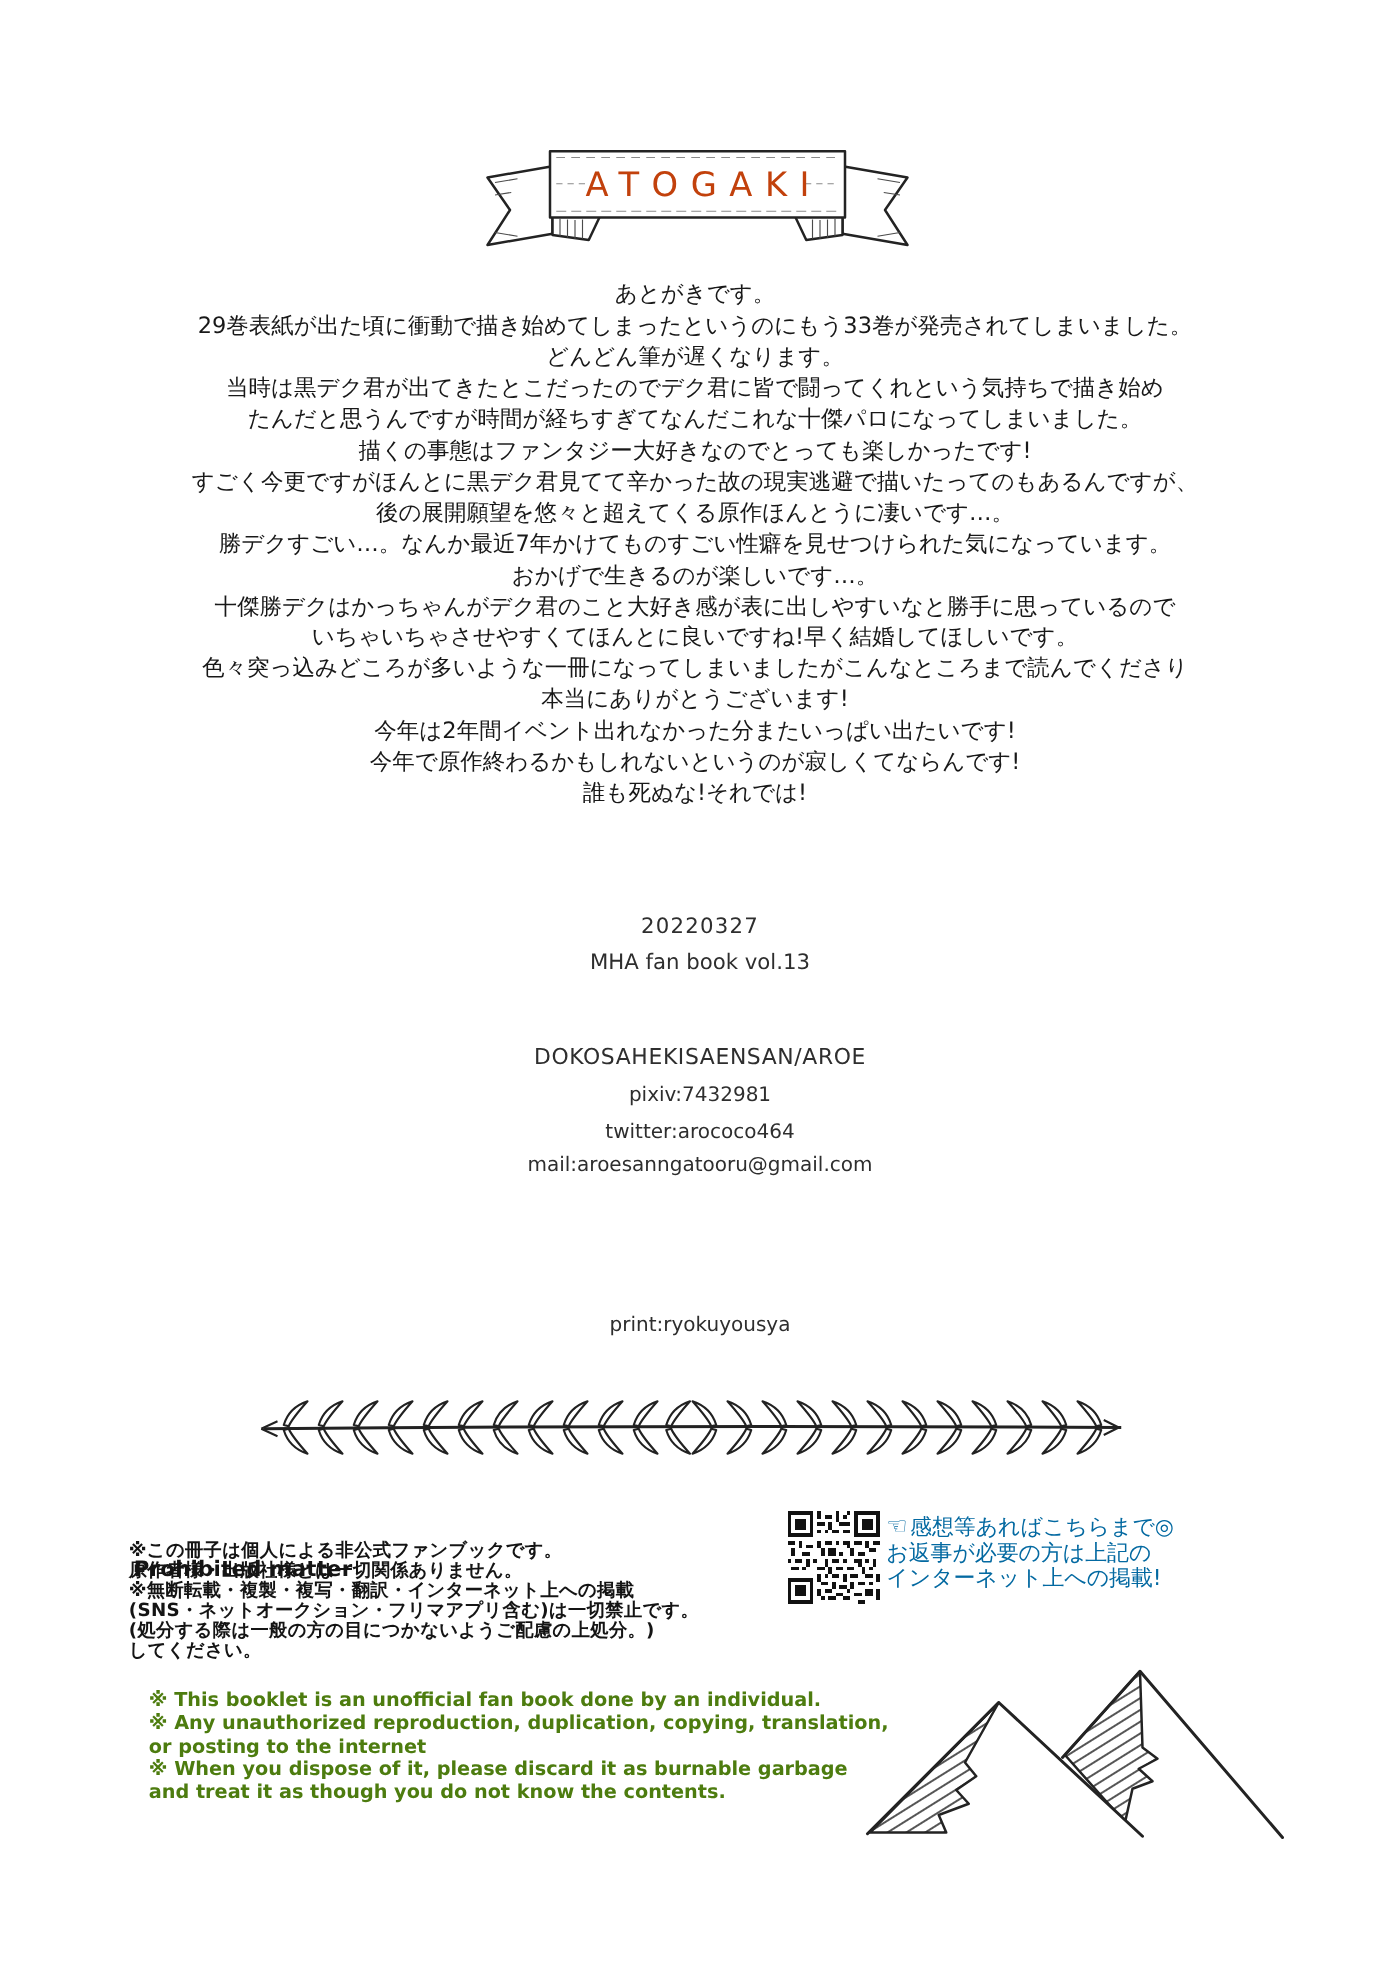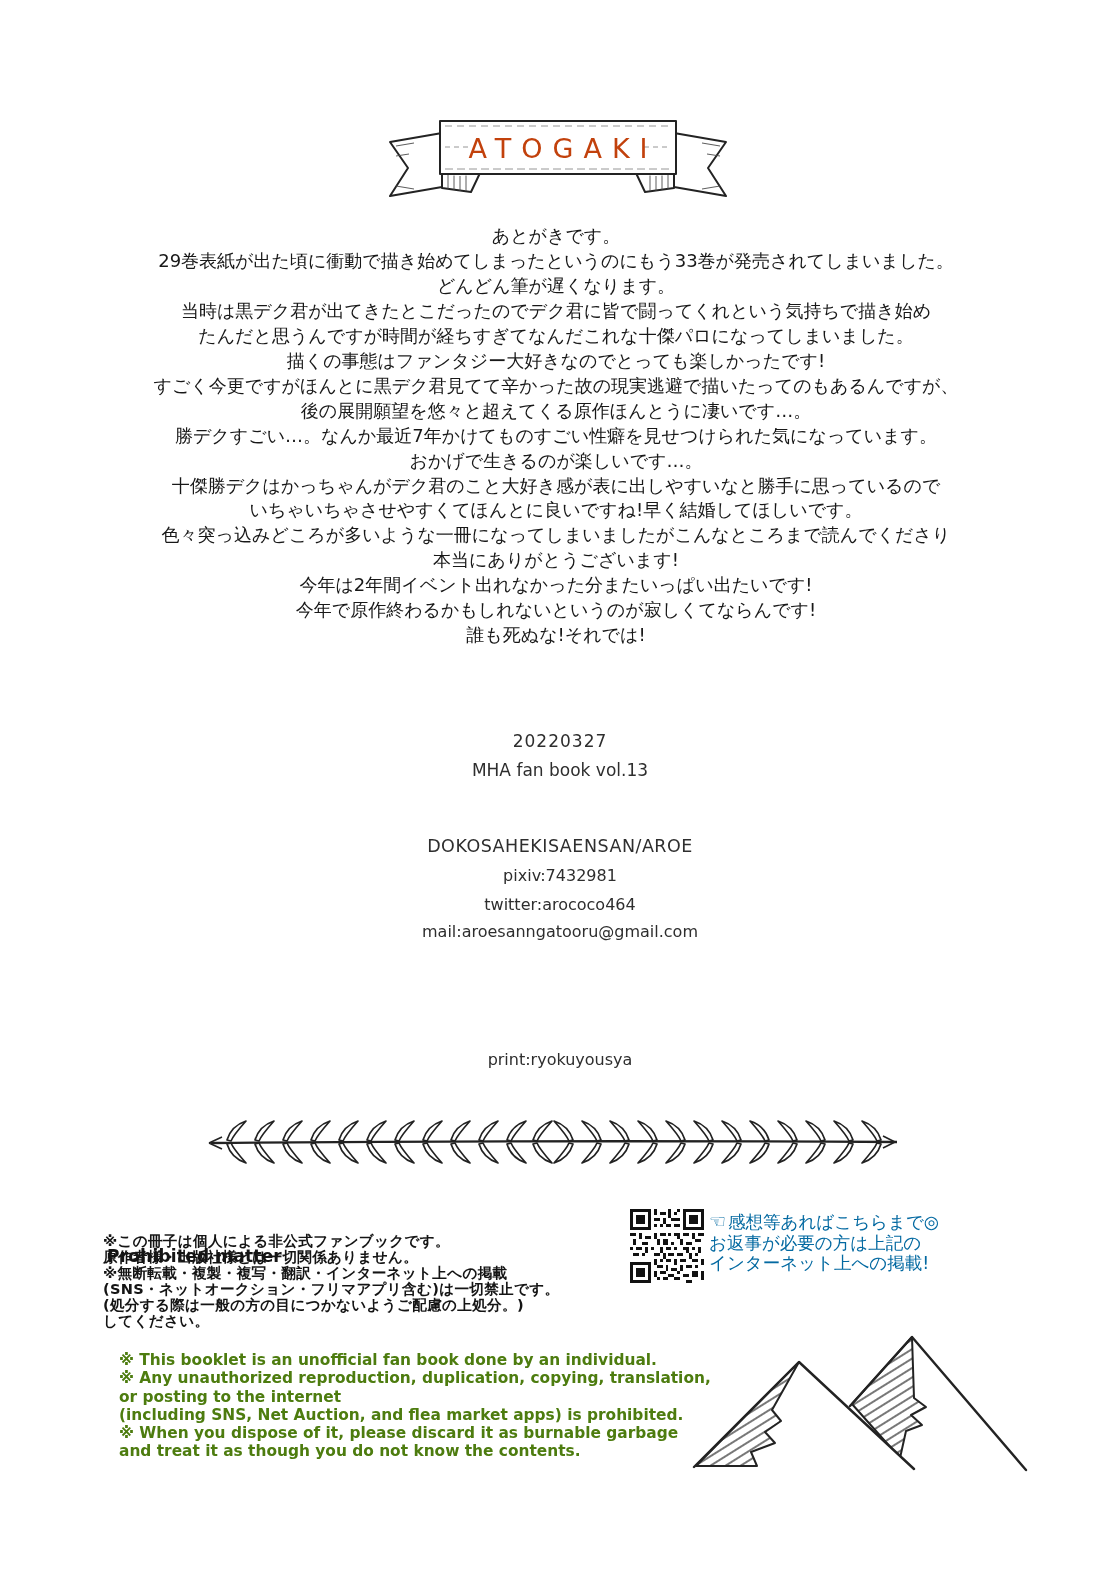--- a/index.html
+++ b/index.html
@@ -135,21 +135,20 @@
   <div>原作者様・出版社様とは一切関係ありません。</div>
   <div>※無断転載・複製・複写・翻訳・インターネット上への掲載</div>
   <div>(SNS・ネットオークション・フリマアプリ含む)は一切禁止です。</div>
   <div>(処分する際は一般の方の目につかないようご配慮の上処分。)</div>
   <div>してください。</div>
 </div>
 <div class="abs proh-en">
   <div>※ This booklet is an unofficial fan book done by an individual.</div>
   <div>※ Any unauthorized reproduction, duplication, copying, translation,</div>
   <div>or posting to the internet</div>
-  <div>(including SNS, Net Auction, and flea market apps) is prohibited.</div>
   <div>※ When you dispose of it, please discard it as burnable garbage</div>
   <div>and treat it as though you do not know the contents.</div>
 </div>
 
 <svg class="abs" style="left:630px;top:1208px" width="74" height="76" viewBox="0 0 25 25" shape-rendering="crispEdges">
   <rect x="0" y="0" width="25" height="25" fill="#ffffff"></rect>
   <g fill="#111111">
     <rect x="0" y="0" width="7" height="7"></rect>
       <rect x="18" y="0" width="7" height="7"></rect>
       <rect x="0" y="18" width="7" height="7"></rect>

